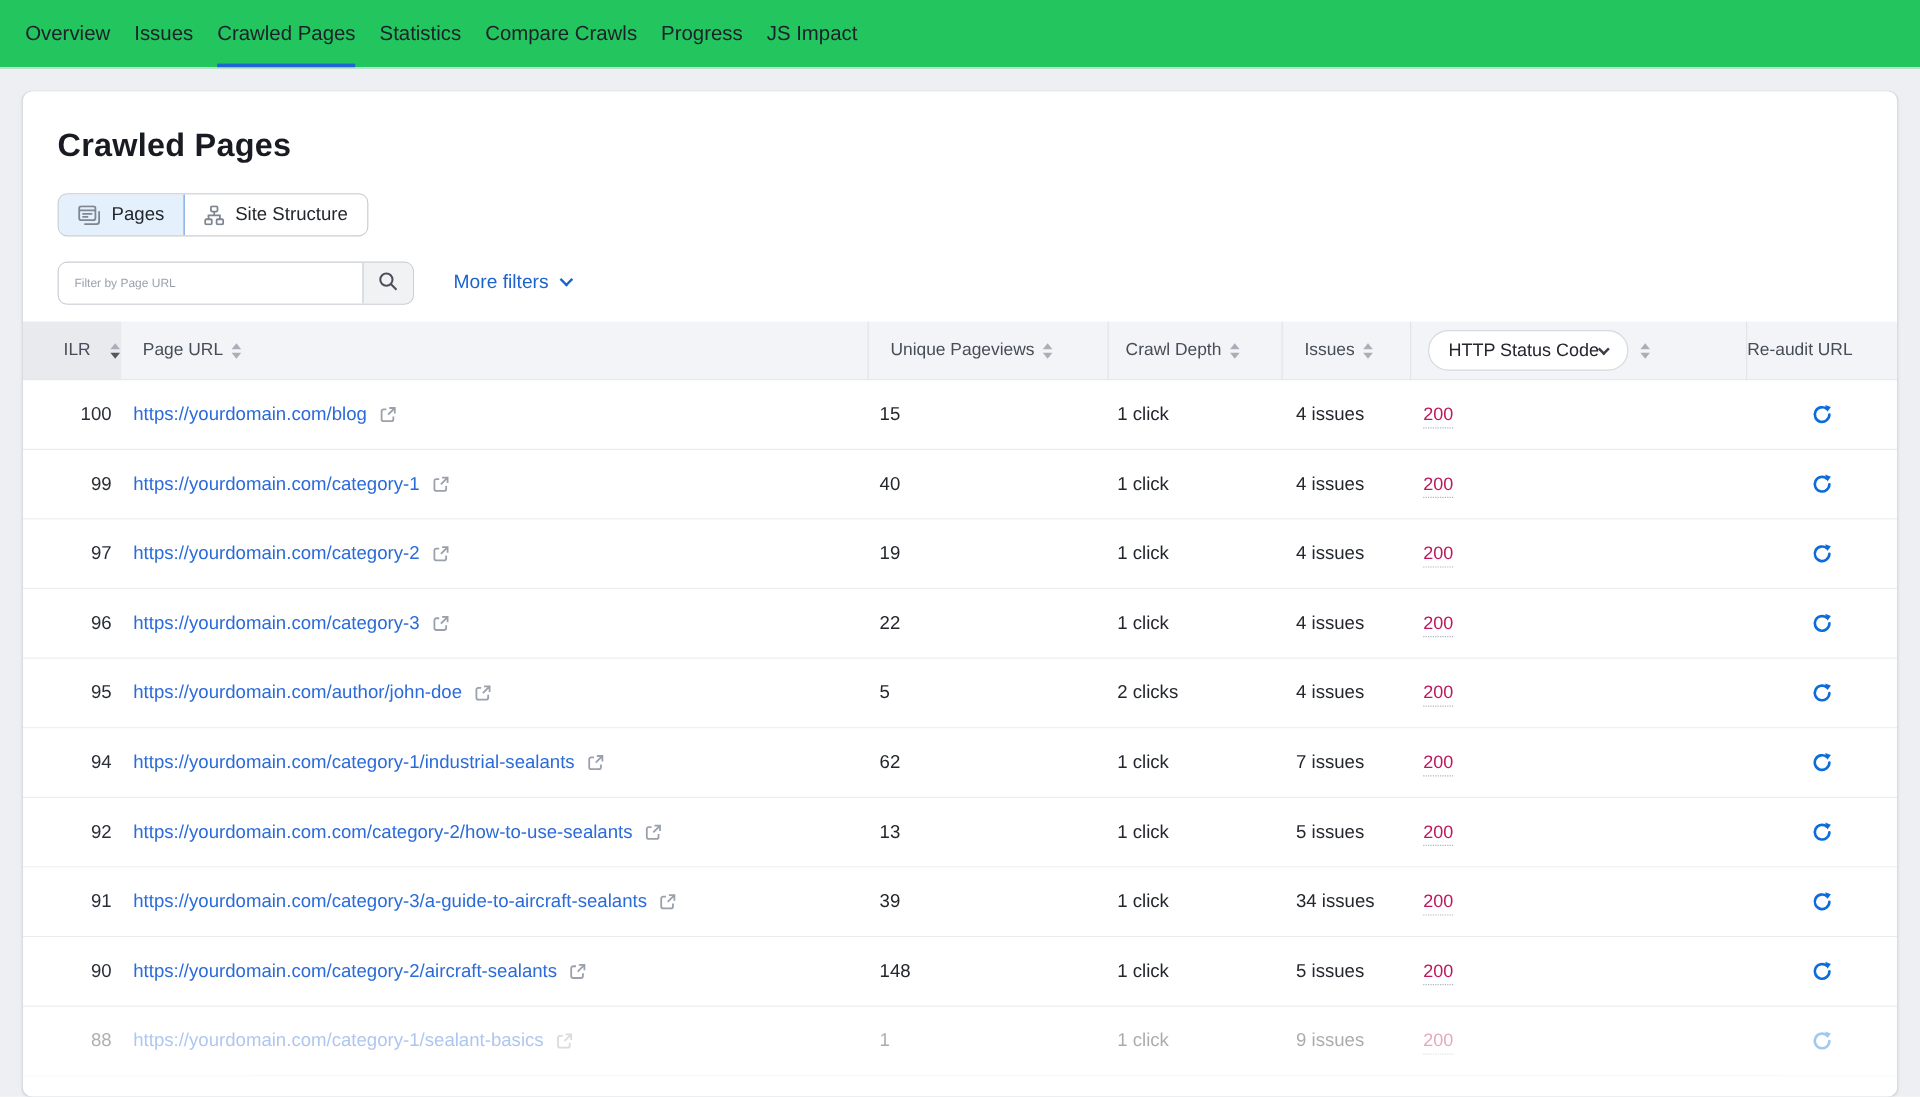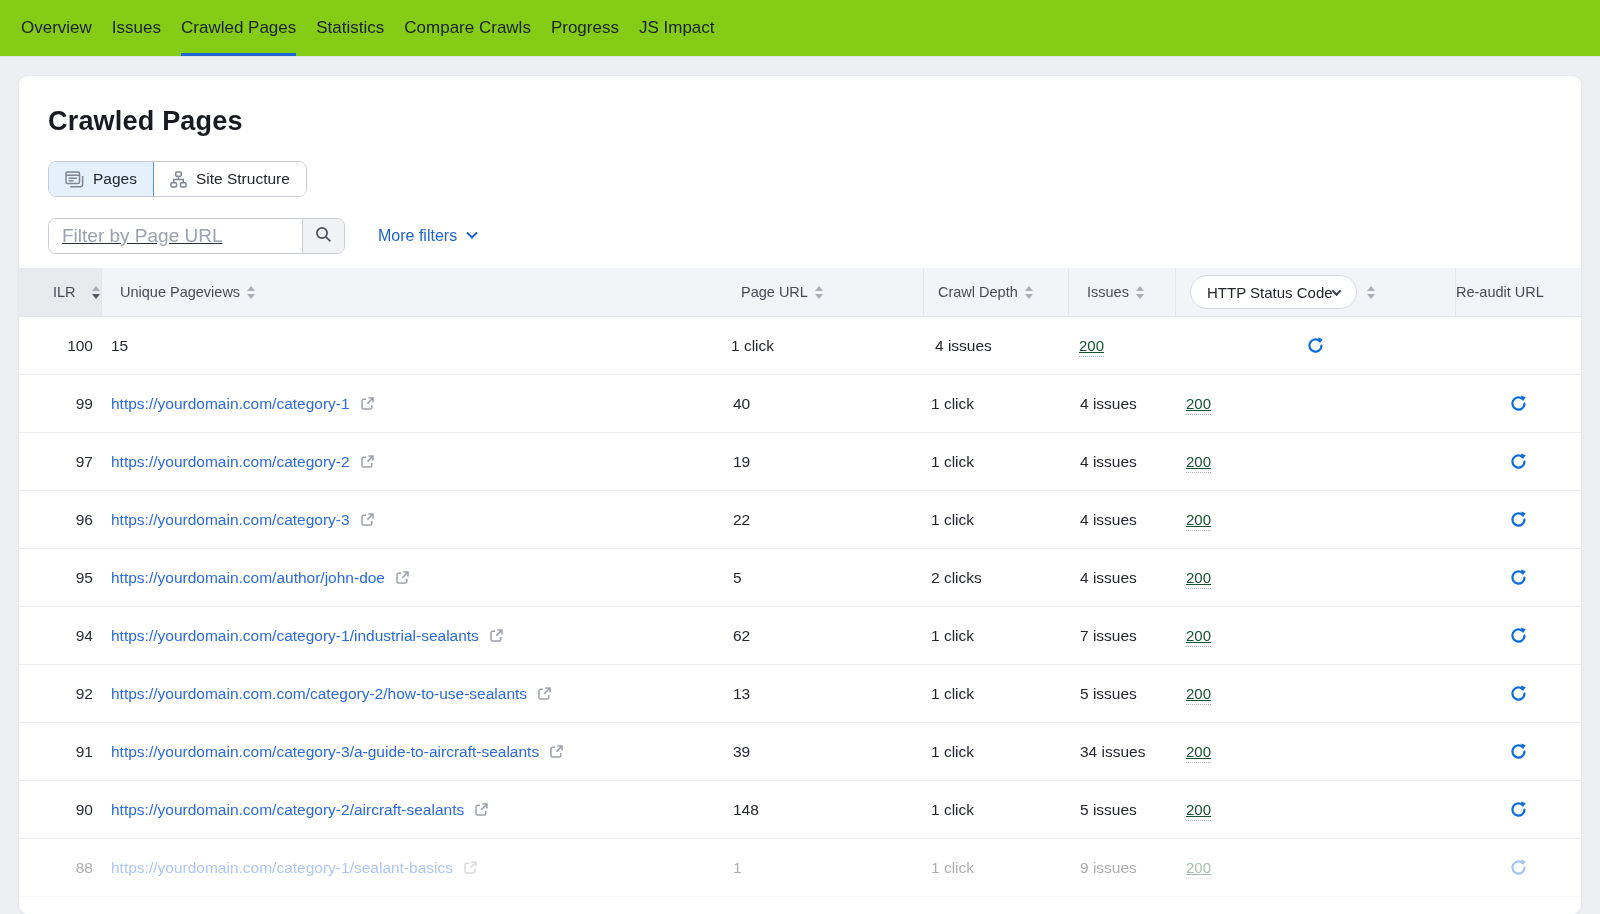--- a/index.html
+++ b/index.html
@@ -5,21 +5,21 @@
   * { box-sizing: border-box; margin: 0; padding: 0; }
   html, body { width: 1600px; height: 914px; overflow: hidden; }
   body {
     background: #edeff2;
     font-family: "Liberation Sans", sans-serif;
     color: #23262d;
   }
 
   
   .topnav {
-    background: #84cc16;
+    background: #22c55e;
     height: 57px;
     border-bottom: 1px solid #e4e6ea;
     display: flex;
     align-items: stretch;
     padding: 0 21px;
     gap: 20px;
   }
   .tab {
     display: flex;
     align-items: center;
@@ -91,25 +91,24 @@
     border: 1px solid #c9cdd4;
     border-radius: 8px;
     overflow: hidden;
     background: #fff;
   }
   .search-box input {
     flex: 1;
     border: none;
     outline: none;
     padding: 0 13px;
-    font-size: 19px;
+    font-size: 10px;
     font-family: "Liberation Sans", sans-serif;
     color: #2a2e36;
     min-width: 0;
-    text-decoration: underline;
   }
   .search-box input::placeholder { color: #9ba2ad; }
   .search-btn {
     width: 42px;
     border: none;
     border-left: 1px solid #c9cdd4;
     background: #f1f2f4;
     display: flex;
     align-items: center;
     justify-content: center;
@@ -205,26 +204,25 @@
   .tr.faded { opacity: .38; }
   .td.c-ilr { text-align: right; padding-right: 8px; color: #2a2e36; }
   .td.c-url { display: flex; align-items: center; gap: 10px; padding-left: 10px; overflow: hidden; }
   .url-link { color: #2b6bd9; text-decoration: none; white-space: nowrap; cursor: pointer; }
   .ext-icon { display: flex; align-items: center; cursor: pointer; }
   .td.c-pv { padding-left: 10px; }
   .td.c-depth { padding-left: 8px; }
   .td.c-issues { padding-left: 12px; cursor: pointer; }
   .td.c-status { padding-left: 11px; }
   .status-val {
-    color: #14532d;
+    color: #be185d;
     font-size: 15px;
     border-bottom: 1px dotted #aeb4be;
     padding-bottom: 2px;
     cursor: pointer;
-    text-decoration: underline;
   }
   .td.c-reaudit { display: flex; justify-content: center; }
   .refresh-btn { display: flex; align-items: center; cursor: pointer; }
 </style>
 </head>
 <body>
 
 <nav class="topnav" id="topnav">
     <div class="tab">
     <span class="tab-label">Overview</span>
@@ -298,29 +296,29 @@
 
   <div class="table">
     <div class="thead">
       <div class="th c-ilr">
         <span>ILR</span>
         <span class="sort desc">
             <i class="up"></i>
             <i class="down"></i>
           </span>
       </div>
-      <div class="th c-pv divider">
-        <span>Unique Pageviews</span>
+      <div class="th c-url">
+        <span>Page URL</span>
         <span class="sort">
             <i class="up"></i>
             <i class="down"></i>
           </span>
       </div>
-      <div class="th c-url">
-        <span>Page URL</span>
+      <div class="th c-pv divider">
+        <span>Unique Pageviews</span>
         <span class="sort">
             <i class="up"></i>
             <i class="down"></i>
           </span>
       </div>
       <div class="th c-depth divider">
         <span>Crawl Depth</span>
         <span class="sort">
             <i class="up"></i>
             <i class="down"></i>
@@ -343,20 +341,29 @@
             <i class="down"></i>
           </span>
       </div>
       <div class="th c-reaudit divider">
         <span>Re-audit URL</span>
       </div>
     </div>
     <div class="tbody" id="tbody">
         <div class="tr">
     <div class="td c-ilr"><span>100</span></div>
+    <div class="td c-url">
+      <a class="url-link">https://yourdomain.com/blog</a>
+      <span class="ext-icon">
+        <svg width="15" height="15" viewBox="0 0 15 15" fill="none" stroke="#9aa1ac" stroke-width="1.5">
+          <path d="M6 3.2 H3.6 A1.6 1.6 0 0 0 2 4.8 V11.4 A1.6 1.6 0 0 0 3.6 13 H10.2 A1.6 1.6 0 0 0 11.8 11.4 V9"></path>
+          <path d="M8.4 2 H13 V6.6 M13 2 L7.4 7.6"></path>
+        </svg>
+      </span>
+    </div>
     <div class="td c-pv">15</div>
     <div class="td c-depth">1 click</div>
     <div class="td c-issues">4 issues</div>
     <div class="td c-status">
       <span class="status-val">200</span>
     </div>
     <div class="td c-reaudit">
       <span class="refresh-btn">
         <svg width="19" height="19" viewBox="0 0 20 20">
           <path d="M16.3 10 A6.4 6.4 0 1 1 14.1 5.15" fill="none" stroke="#0c6cdb" stroke-width="2.3" stroke-linecap="round"></path>

